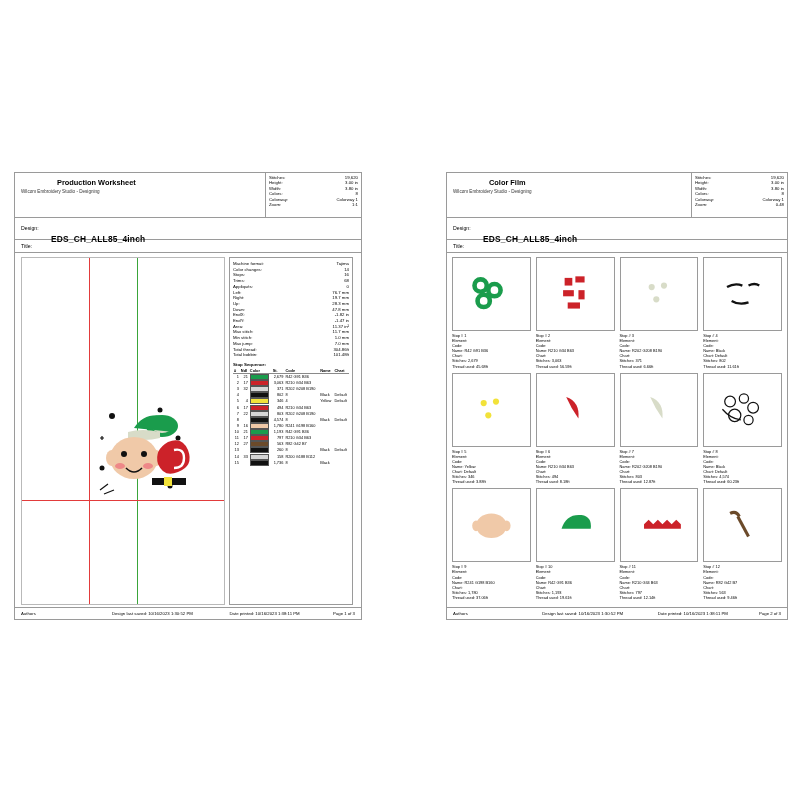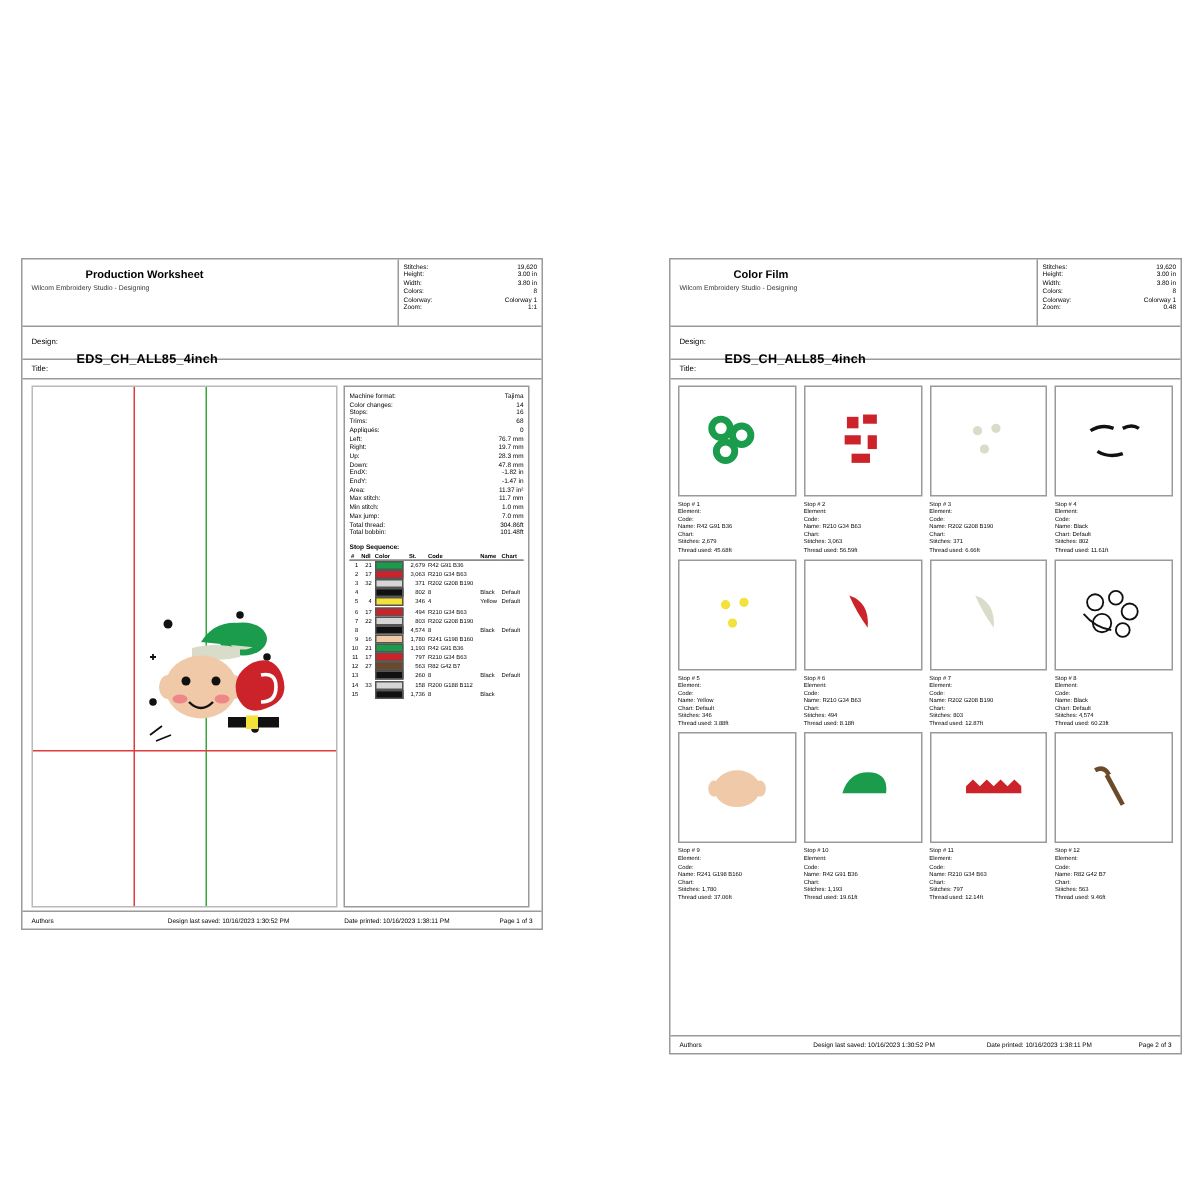--- a/index.html
+++ b/index.html
@@ -1,21 +1,21 @@
 <!DOCTYPE html>
 <html><head>
 <meta charset="utf-8">
 <style>
   html,body{margin:0;padding:0;background:#ffffff;}
   body{width:800px;height:800px;font-family:"Liberation Sans",sans-serif;color:#000;}
   .stage{position:relative;width:800px;height:800px;}
 
   .page{position:absolute;background:#fff;border:1px solid #9a9a9a;box-sizing:border-box;}
   .page1{left:14px;top:172px;width:348px;height:448px;}
-  .page2{left:446px;top:172px;width:342px;height:531px;}
+  .page2{left:446px;top:172px;width:342px;height:448px;}
 
   
   .phead{position:relative;height:45px;border-bottom:1px solid #9a9a9a;box-sizing:border-box;}
   .ptitle{position:absolute;left:6px;top:5px;font-size:7.4px;font-weight:bold;padding-left:36px;}
   .psub{position:absolute;left:6px;top:16px;font-size:4.6px;color:#333;}
   .infobox{position:absolute;right:0;top:0;width:96px;height:44px;border-left:1px solid #9a9a9a;box-sizing:border-box;padding:2px 3px;}
   .inforow{display:flex;justify-content:space-between;font-size:4.3px;line-height:5.4px;}
   .inforow span:first-child{color:#000;}
   .dsrow{position:relative;height:22px;border-bottom:1px solid #9a9a9a;box-sizing:border-box;}
   .dslbl{position:absolute;left:6px;top:7px;font-size:5.2px;}

